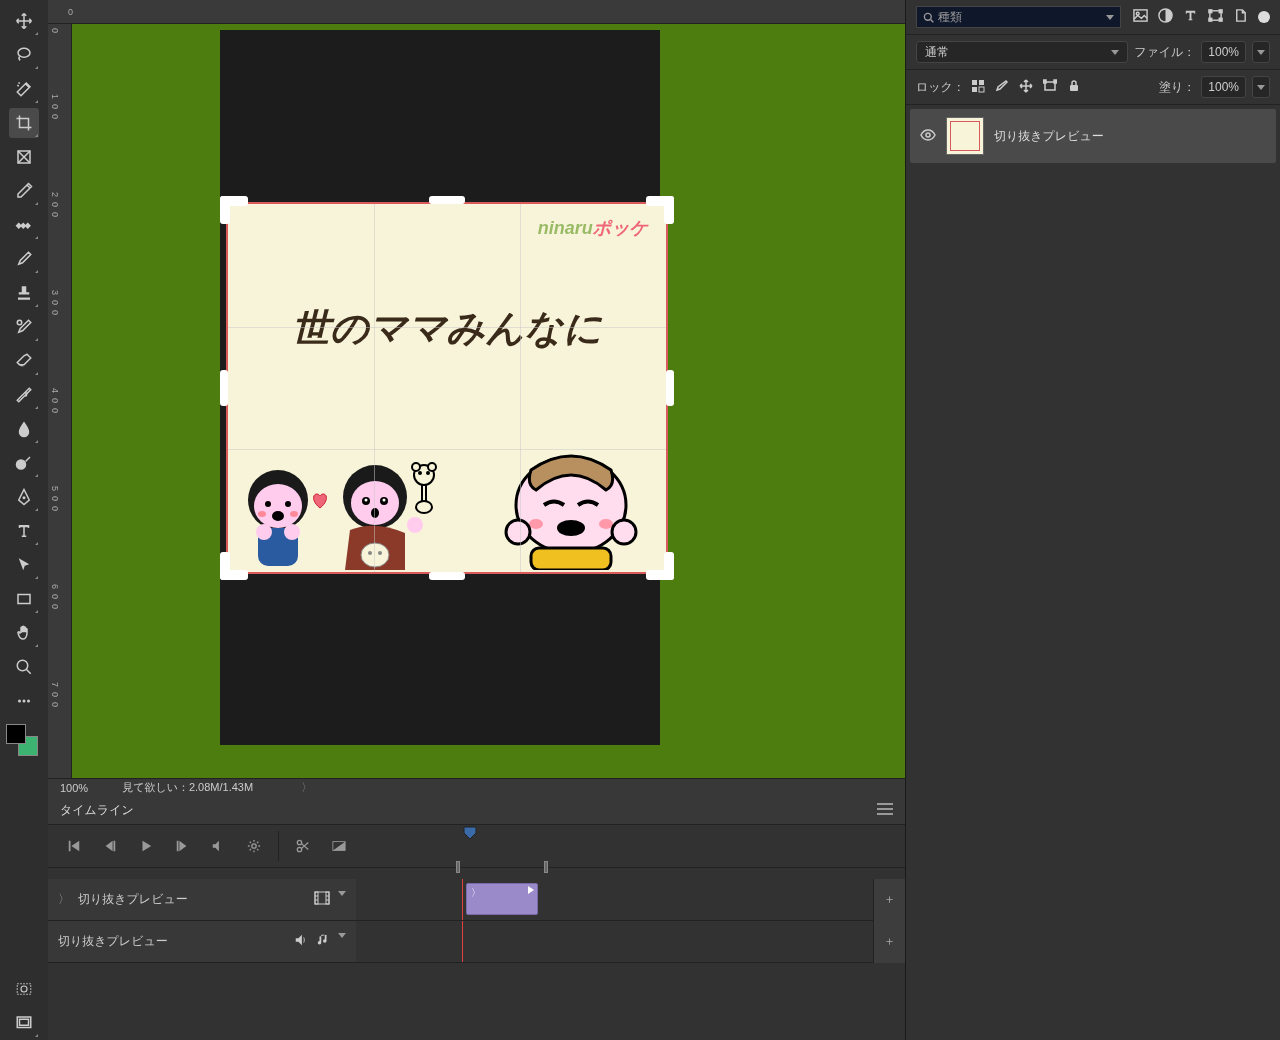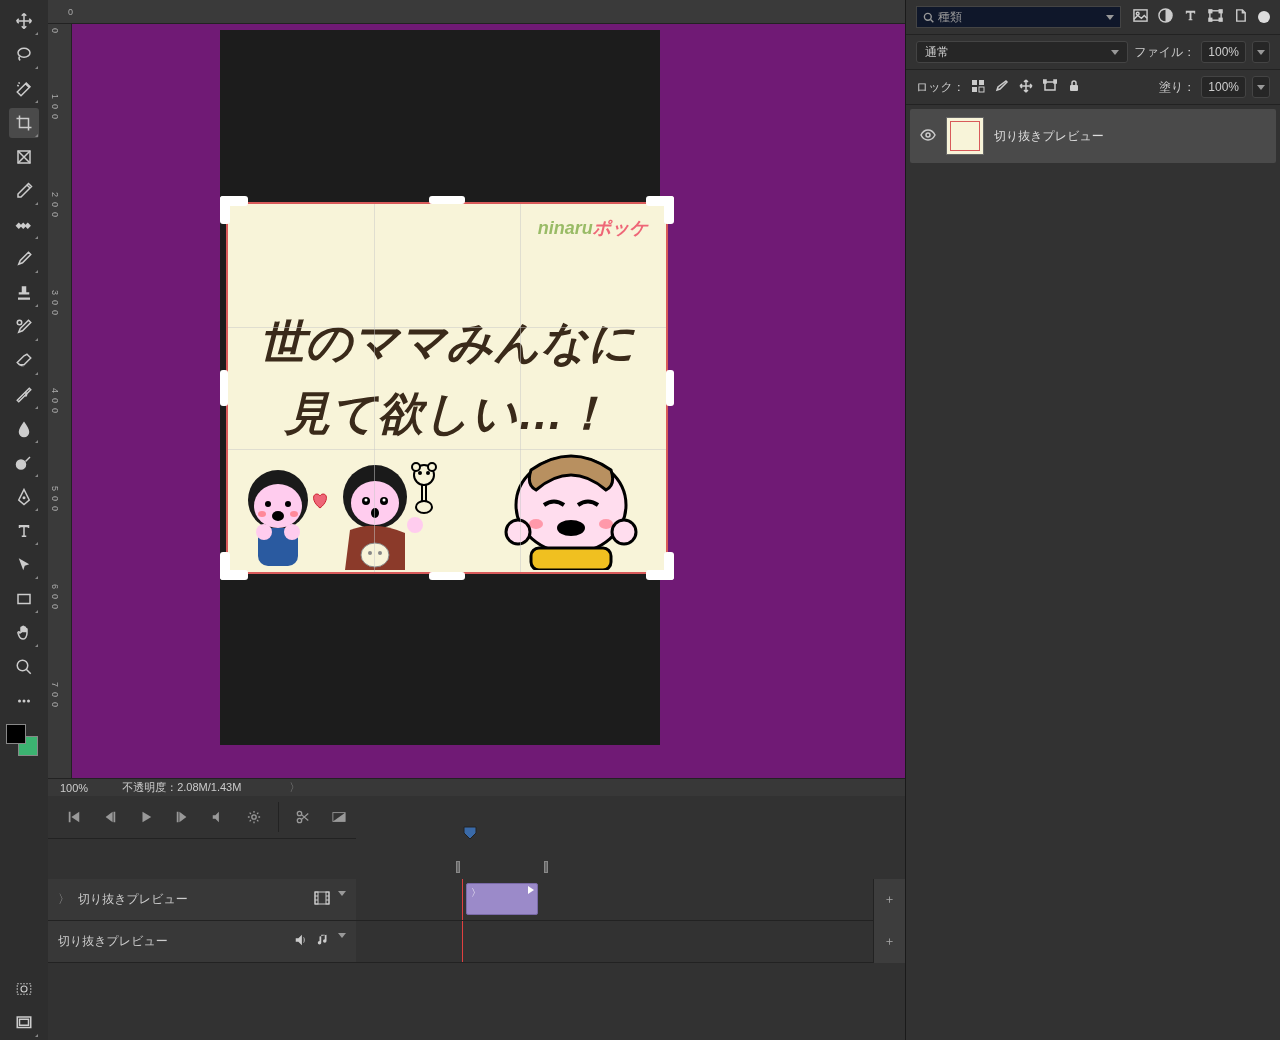--- a/index.html
+++ b/index.html
@@ -15,42 +15,42 @@
 .swatch-bg { position:absolute; top:12px; left:12px; width:20px; height:20px; background:#3cb371; border:1px solid #888; }
 .swatch-fg { position:absolute; top:0; left:0; width:20px; height:20px; background:#000; border:1px solid #888; }
 
 
 .ruler-top { position:absolute; left:48px; top:0; right:375px; height:24px; background:#3a3a3a; border-bottom:1px solid #222; }
 .ruler-left { position:absolute; left:48px; top:24px; width:24px; bottom:260px; background:#3a3a3a; border-right:1px solid #222; }
 .ruler-tick-label { position:absolute; font-size:9px; color:#aaa; }
 .ruler-left .ruler-tick-label { writing-mode:vertical-rl; left:2px; }
 
 
-.canvas-area { position:absolute; left:72px; top:24px; right:375px; bottom:260px; background:#701a75; overflow:hidden; }
+.canvas-area { position:absolute; left:72px; top:24px; right:375px; bottom:260px; background:#4d7c0f; overflow:hidden; }
 .artboard { position:absolute; left:148px; top:6px; width:440px; height:715px; background:#1c1c1c; }
 .crop-box { position:absolute; left:148px; top:172px; width:454px; height:384px; }
 .crop-border { position:absolute; inset:6px; border:2px solid #d85a5a; background:#f8f4d9; overflow:hidden; }
 .crop-grid-v1 { position:absolute; left:33.3%; top:0; bottom:0; width:1px; background:rgba(200,200,200,.5); }
 .crop-grid-v2 { position:absolute; left:66.6%; top:0; bottom:0; width:1px; background:rgba(200,200,200,.5); }
 .crop-grid-h1 { position:absolute; top:33.3%; left:0; right:0; height:1px; background:rgba(200,200,200,.5); }
 .crop-grid-h2 { position:absolute; top:66.6%; left:0; right:0; height:1px; background:rgba(200,200,200,.5); }
 .crop-handle { position:absolute; background:#fff; border-radius:3px; }
 .ch-tl { top:0; left:0; width:28px; height:10px; } .ch-tl2 { top:0; left:0; width:10px; height:28px; }
 .ch-tr { top:0; right:0; width:28px; height:10px; } .ch-tr2 { top:0; right:0; width:10px; height:28px; }
 .ch-bl { bottom:0; left:0; width:28px; height:10px; } .ch-bl2 { bottom:0; left:0; width:10px; height:28px; }
 .ch-br { bottom:0; right:0; width:28px; height:10px; } .ch-br2 { bottom:0; right:0; width:10px; height:28px; }
 .ch-tm { top:0; left:50%; transform:translateX(-50%); width:36px; height:8px; }
 .ch-bm { bottom:0; left:50%; transform:translateX(-50%); width:36px; height:8px; }
 .ch-lm { left:0; top:50%; transform:translateY(-50%); width:8px; height:36px; }
 .ch-rm { right:0; top:50%; transform:translateY(-50%); width:8px; height:36px; }
 
 .canvas-logo { position:absolute; top:12px; right:18px; font-size:18px; font-weight:600; font-style:italic; }
 .canvas-logo .p1 { color:#9b6; }
 .canvas-logo .p2 { color:#e67; }
-.canvas-text { position:absolute; top:95px; left:0; right:0; text-align:center; font-size:46px; font-weight:900; color:#3a2a1a; line-height:1.55; font-style:italic;margin-top:8px; }
+.canvas-text { position:absolute; top:95px; left:0; right:0; text-align:center; font-size:38px; font-weight:900; color:#3a2a1a; line-height:1.55; font-style:italic; }
 .canvas-characters { position:absolute; bottom:2px; left:10px; right:10px; height:120px; }
 .char { position:absolute; bottom:0; }
 .char svg { display:block; }
 
 
 .status-bar { position:absolute; left:48px; bottom:244px; right:375px; height:18px; background:#383838; display:flex; align-items:center; padding:0 12px; gap:34px; font-size:11px; color:#ccc; border-top:1px solid #222; }
 .status-chevron { margin-left:14px; color:#888; }
 
 
 .timeline { position:absolute; left:48px; bottom:0; right:375px; height:244px; background:#323232; }
@@ -289,21 +289,20 @@
 
 <div class="canvas-area">
   <div class="artboard"></div>
   <div class="crop-box">
     <div class="crop-border">
       <div class="canvas-logo">
         <span class="p1">ninaru</span><span class="p2">ポッケ</span>
       </div>
       <div class="canvas-text">
         <div>世のママみんなに</div>
-        <div>見て欲しい…！</div>
       </div>
       <div class="canvas-characters">
 
         <div class="char" style="left:0;">
           <svg width="80" height="110" viewBox="0 0 80 110">
             <ellipse cx="40" cy="40" rx="30" ry="30" fill="#1a1a1a"></ellipse>
             <ellipse cx="40" cy="46" rx="24" ry="22" fill="#fce"></ellipse>
             <circle cx="30" cy="44" r="3" fill="#000"></circle>
               <circle cx="50" cy="44" r="3" fill="#000"></circle>
             <ellipse cx="40" cy="56" rx="6" ry="5" fill="#000"></ellipse>
@@ -376,25 +375,33 @@
       <div class="crop-handle ch-br2"></div>
     <div class="crop-handle ch-tm"></div>
     <div class="crop-handle ch-bm"></div>
     <div class="crop-handle ch-lm"></div>
     <div class="crop-handle ch-rm"></div>
   </div>
 </div>
 
 <div class="status-bar">
   <span>100%</span>
-  <span><span>不透明度：</span><span>2.08M/1.43M</span></span>
+  <span><span>見て欲しい：</span><span>2.08M/1.43M</span></span>
   <span class="status-chevron">〉</span>
 </div>
 
 <div class="timeline">
+  <div class="tl-header">
+    <span class="tl-header-title">タイムライン</span>
+    <span class="tl-menu-icon"><svg width="16" height="12" viewBox="0 0 16 12">
+          <rect y="0" width="16" height="2" fill="currentColor"></rect>
+          <rect y="5" width="16" height="2" fill="currentColor"></rect>
+          <rect y="10" width="16" height="2" fill="currentColor"></rect>
+        </svg></span>
+  </div>
   <div class="tl-controls">
     <div class="tl-ctrl-btn">
         <svg viewBox="0 0 16 16" fill="currentColor">
           <rect x="2" y="2" width="2" height="12"></rect>
           <path d="M14 2v12L5 8z"></path>
         </svg>
       </div>
     <div class="tl-ctrl-btn">
         <svg viewBox="0 0 16 16" fill="currentColor">
           <path d="M11 2v12L3 8z"></path>

